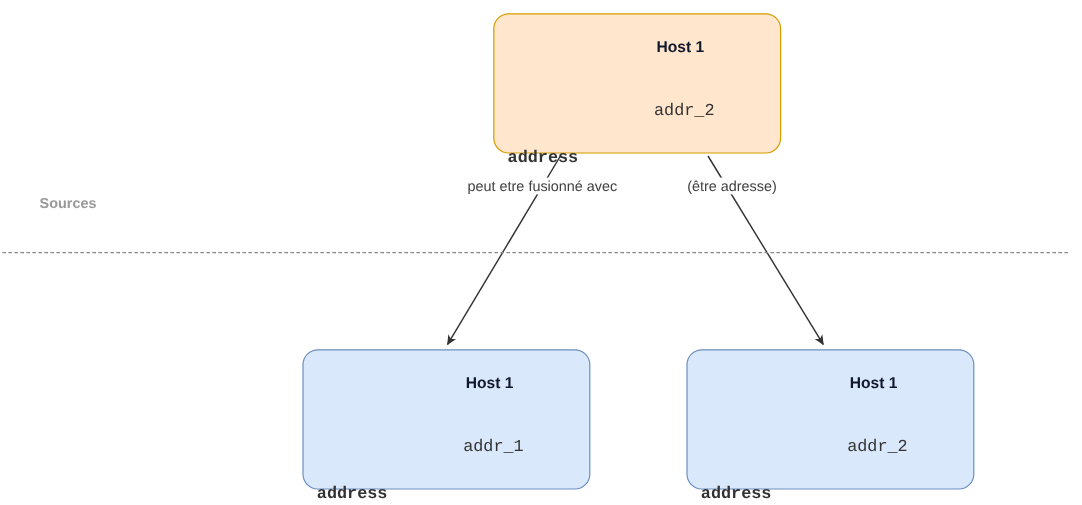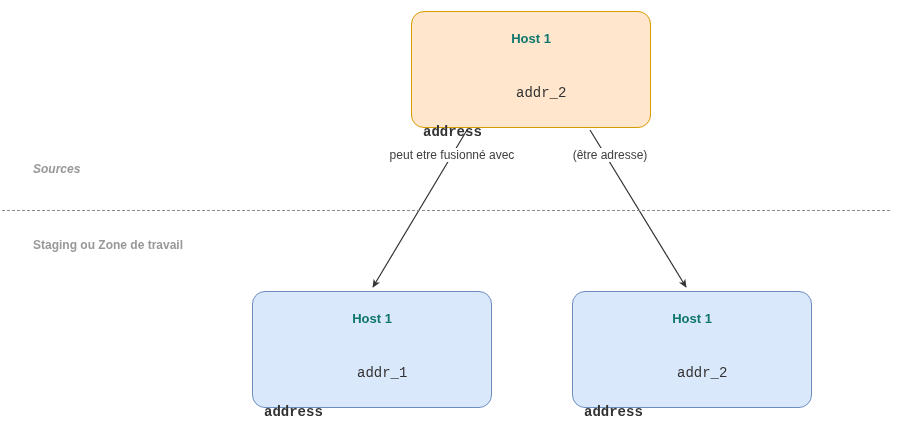--- a/index.html
+++ b/index.html
@@ -24,21 +24,21 @@
     pointer-events: none;
   }
   .lane-label {
     position: absolute;
     left: 33px;
     font-size: 12px;
     font-weight: bold;
     color: #999999;
     white-space: nowrap;
   }
-  .lane-label.sources { top: 162px; font-style: italic; }
+  .lane-label.sources { top: 162px; }
   .lane-label.staging { top: 238px; }
   .lane-divider {
     position: absolute;
     left: 2px;
     top: 210px;
     width: 888px;
     height: 0;
     border-top: 1px dashed #8a8a8a;
   }
   .node {
@@ -58,42 +58,43 @@
     border-color: #6c8ebf;
   }
   .node-title {
     position: absolute;
     top: 19px;
     left: 0;
     width: 100%;
     text-align: center;
     font-size: 13px;
     font-weight: bold;
-    color: #0f766e;
+    color: #0f172a;
+    padding-left: 36px;
   }
   .node-field {
     position: absolute;
     top: 72px;
     left: 0;
     width: 100%;
     height: 18px;
     font-family: "Liberation Mono", monospace;
     font-size: 14px;
     color: #333333;
     line-height: 18px;
   }
   .field-name {
     position: absolute;
     left: 11px;
     font-weight: bold;
     margin-top: 39px;
   }
   .field-value {
     position: absolute;
-    left: 104px;
+    left: 133px;
   }
   .edge-label {
     position: absolute;
     transform: translateX(-50%);
     text-align: center;
     font-size: 12px;
     line-height: 14px;
     color: #404040;
     background: #ffffff;
     padding: 0 2px;
@@ -114,21 +115,20 @@
       </marker>
     </defs>
     <line x1="467" y1="130" x2="373" y2="287" stroke="#333333" stroke-width="1.2" marker-end="url(#arrowhead)"></line>
     <line x1="590" y1="130" x2="686" y2="287" stroke="#333333" stroke-width="1.2" marker-end="url(#arrowhead)"></line>
   </svg>
 
   <div class="lane-label sources">Sources</div>
 
   <div class="lane-divider"></div>
 
-  <div class="lane-label staging">Staging ou Zone de travail</div>
 
   <div class="node orange" style="left:411px; top:11px;">
     <div class="node-title">Host 1</div>
     <div class="node-field">
       <span class="field-name">address</span>
       <span class="field-value">addr_2</span>
     </div>
   </div>
 
   <div class="edge-label left">

